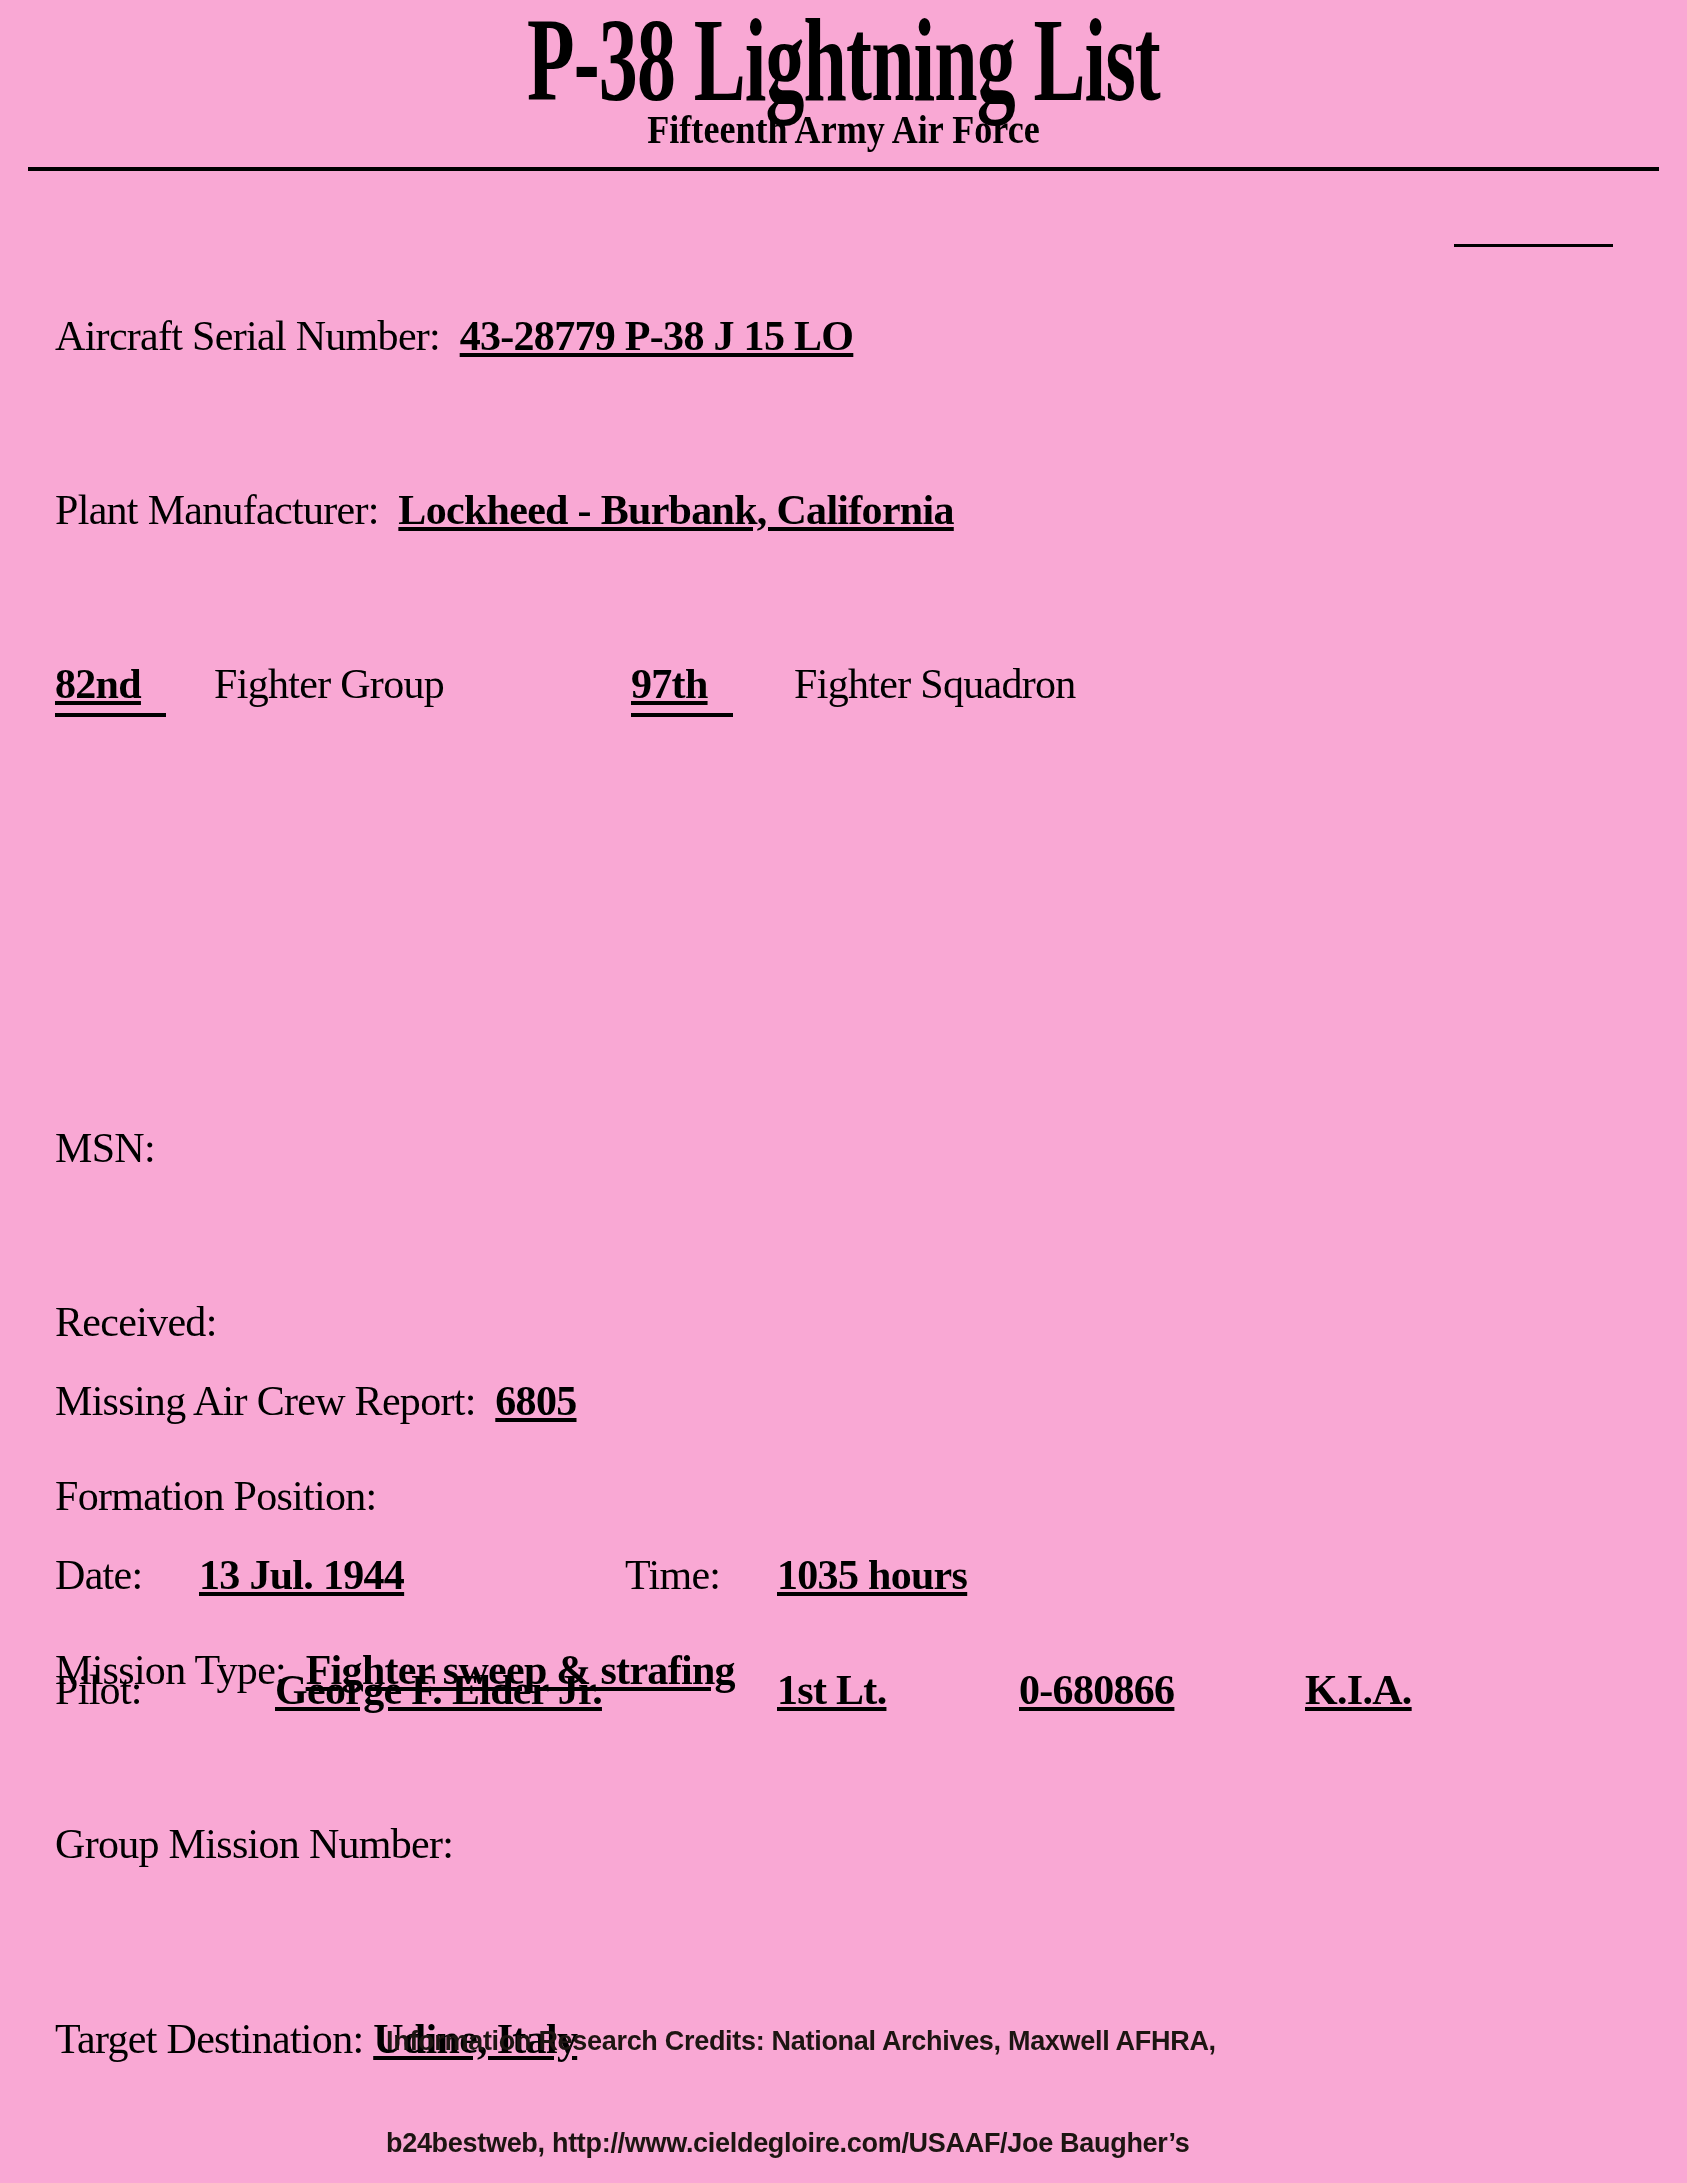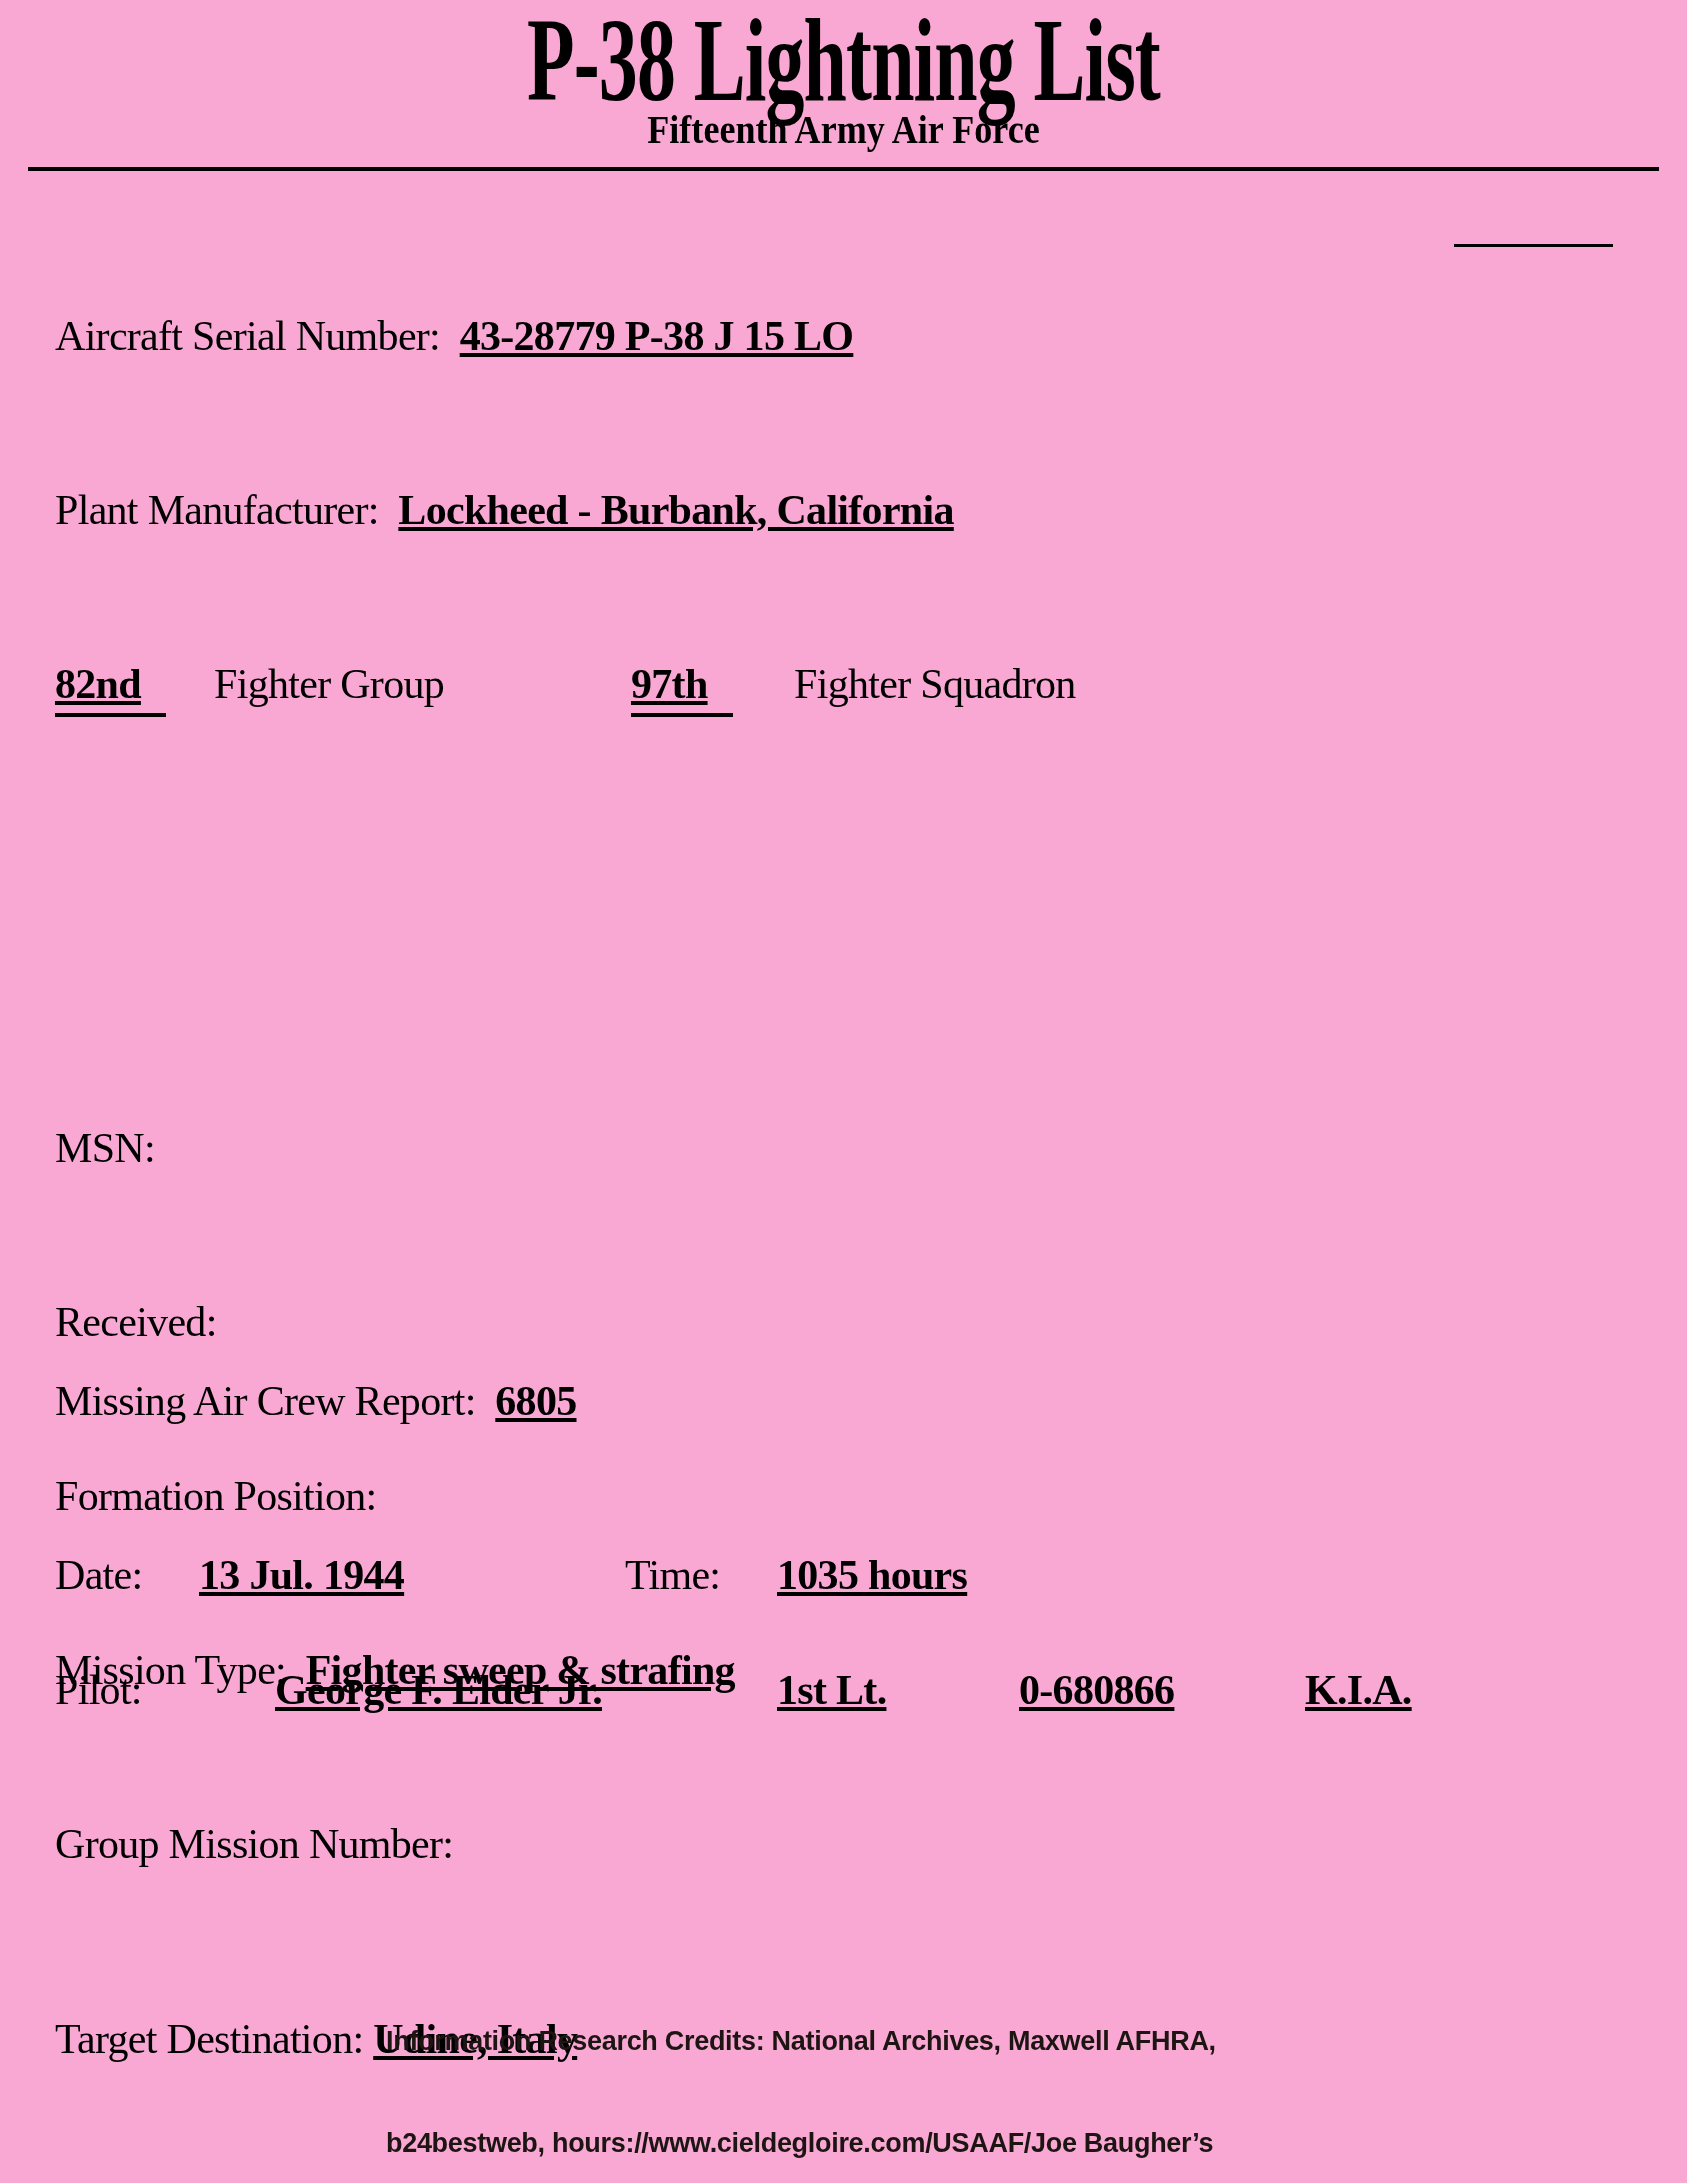--- a/index.html
+++ b/index.html
@@ -88,19 +88,19 @@
       <span class="col p2 v">1st Lt.</span>
       <span class="col p3 v">0-680866</span>
       <span class="col p4 v">K.I.A.</span>
     </div>
     
     
   </div>
 
   <div class="footer">
     <div>Information Research Credits: National Archives, Maxwell AFHRA,</div>
-    <div>b24bestweb, hours://www.cieldegloire.com/USAAF/Joe Baugher’s</div>
+    <div>b24bestweb, http://www.cieldegloire.com/USAAF/Joe Baugher’s</div>
     
     
   </div>
 
 </div>
 
 
 </body></html>

